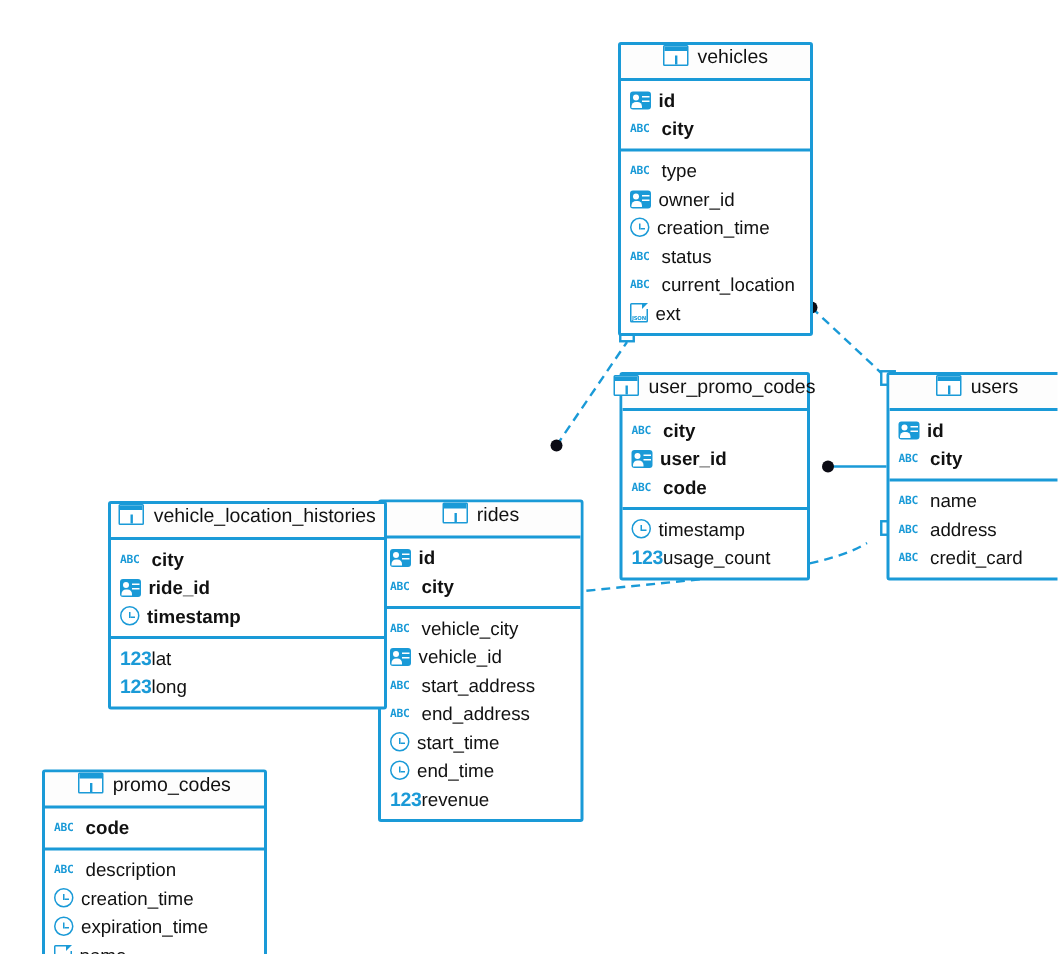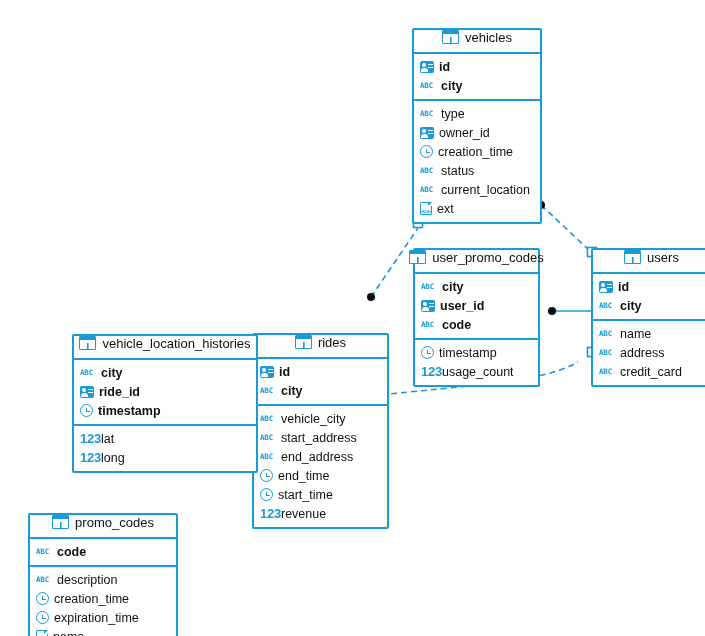--- a/index.html
+++ b/index.html
@@ -264,34 +264,40 @@
             <span class="ico ico-abc">ABC</span>
             <span>city</span>
           </div>
         </div>
         <div class="tbl-section">
           <div class="field">
             <span class="ico ico-abc">ABC</span>
             <span>vehicle_city</span>
           </div>
           <div class="field">
+            <span class="ico ico-person">
+              <i></i>
+            </span>
+            <span>vehicle_id</span>
+          </div>
+          <div class="field">
             <span class="ico ico-abc">ABC</span>
             <span>start_address</span>
           </div>
           <div class="field">
             <span class="ico ico-abc">ABC</span>
             <span>end_address</span>
           </div>
           <div class="field">
             <span class="ico ico-clock"></span>
+            <span>start_time</span>
+          </div>
+          <div class="field">
+            <span class="ico ico-clock"></span>
             <span>end_time</span>
-          </div>
-          <div class="field">
-            <span class="ico ico-clock"></span>
-            <span>start_time</span>
           </div>
           <div class="field">
             <span class="ico ico-123">123</span>
             <span>revenue</span>
           </div>
         </div>
       </div>
       <div class="table-box" style="left: 28px; top: 334px; width: 186px; margin-left: 44px;">
         <div class="tbl-header">
           <span class="ico ico-table"></span>

